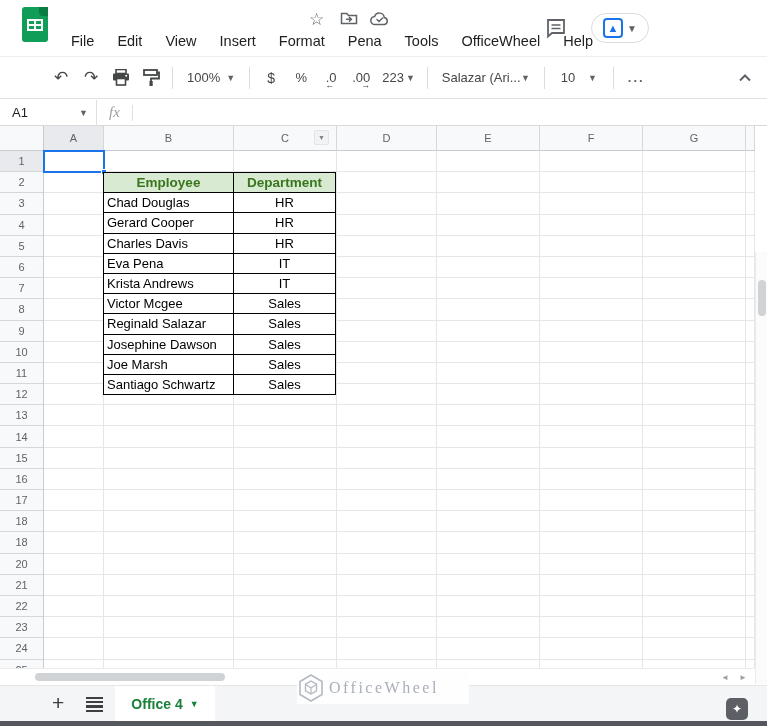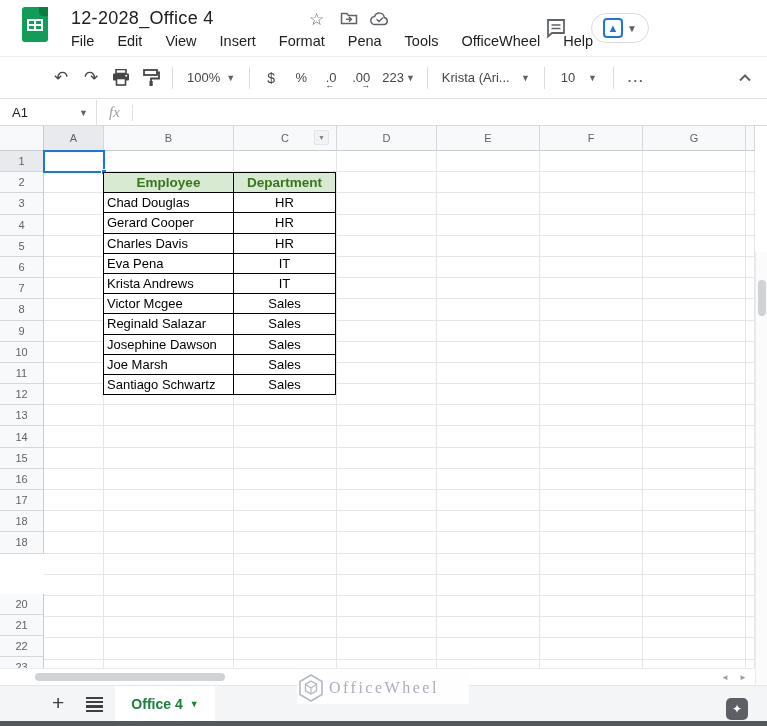--- a/index.html
+++ b/index.html
@@ -126,21 +126,20 @@
   <div id="topbar">
     <div id="sheets-logo" style="background: rgb(15, 157, 88);">
       <span class="fold"></span>
       <span class="gridico">
           <i></i>
           <i></i>
           <i></i>
           <i></i>
         </span>
     </div>
-    <div id="doc-title">12-2028_Office 4</div>
     <span class="title-ico" style="left:309px;">☆</span>
     <span class="title-ico" style="left:340px; top:11px;">
       <svg width="18" height="15" viewBox="0 0 18 15" fill="none" stroke="#5f6368" stroke-width="1.5">
         <path d="M1.5 3 V12.5 H16.5 V4.5 H8.5 L6.8 2.5 H1.5 Z"></path>
         <path d="M6.5 8.2 H11.2 M9.4 6.2 L11.4 8.2 L9.4 10.2" stroke-linecap="round"></path>
       </svg>
     </span>
     <span class="title-ico" style="left:370px; top:12px;">
       <svg width="20" height="14" viewBox="0 0 20 14" fill="none" stroke="#5f6368" stroke-width="1.5">
         <path d="M5 12.5 a4 4 0 0 1 -.4-8 a5 5 0 0 1 9.7 1 a3.6 3.6 0 0 1 .3 7 Z"></path>
@@ -204,21 +203,21 @@
     </span>
     <span class="dec">
       <span>.00</span><span class="arr" style="text-align:right; padding-right:6px;">→</span>
     </span>
     <span class="grp" style="padding:0 6px;">
       <span>223</span>
         <span class="caret-sm" style="margin-left:2px;">▼</span>
     </span>
     <span class="tdiv"></span>
     <span class="grp" style="padding:0 8px; width:104px;">
-      <span style="overflow:hidden; white-space:nowrap;">Krista (Ari...</span>
+      <span style="overflow:hidden; white-space:nowrap;">Salazar (Ari...</span>
         <span class="caret-sm" style="margin-left:auto;">▼</span>
     </span>
     <span class="tdiv"></span>
     <span class="grp" style="padding:0 10px; width:56px;">
       <span>10</span>
         <span class="caret-sm" style="margin-left:auto;">▼</span>
     </span>
     <span class="tdiv"></span>
     <span class="grp" style="padding:0 8px; letter-spacing:2px; font-weight:bold; color:#5f6368;">...</span>
     <span id="collapse-toolbar">
@@ -516,21 +515,21 @@
         <div class="rowh" style="height: 21.2px;">10</div>
         <div class="rowh" style="height: 21.2px;">11</div>
         <div class="rowh" style="height: 21.2px;">12</div>
         <div class="rowh" style="height: 21.2px;">13</div>
         <div class="rowh" style="height: 21.2px;">14</div>
         <div class="rowh" style="height: 21.2px;">15</div>
         <div class="rowh" style="height: 21.2px;">16</div>
         <div class="rowh" style="height: 21.2px;">17</div>
         <div class="rowh" style="height: 21.2px;">18</div>
         <div class="rowh" style="height: 21.2px;">18</div>
-        <div class="rowh" style="height: 21.2px; margin-top: 40px;">20</div>
+        <div class="rowh" style="height: 21.2px;">20</div>
         <div class="rowh" style="height: 21.2px;">21</div>
         <div class="rowh" style="height: 21.2px;">22</div>
         <div class="rowh" style="height: 21.2px;">23</div>
         <div class="rowh" style="height: 21.2px;">24</div>
         <div class="rowh" style="height: 21.2px;">25</div>
       </div>
 
     <div id="selection">
       <span id="fill-handle"></span>
     </div>

